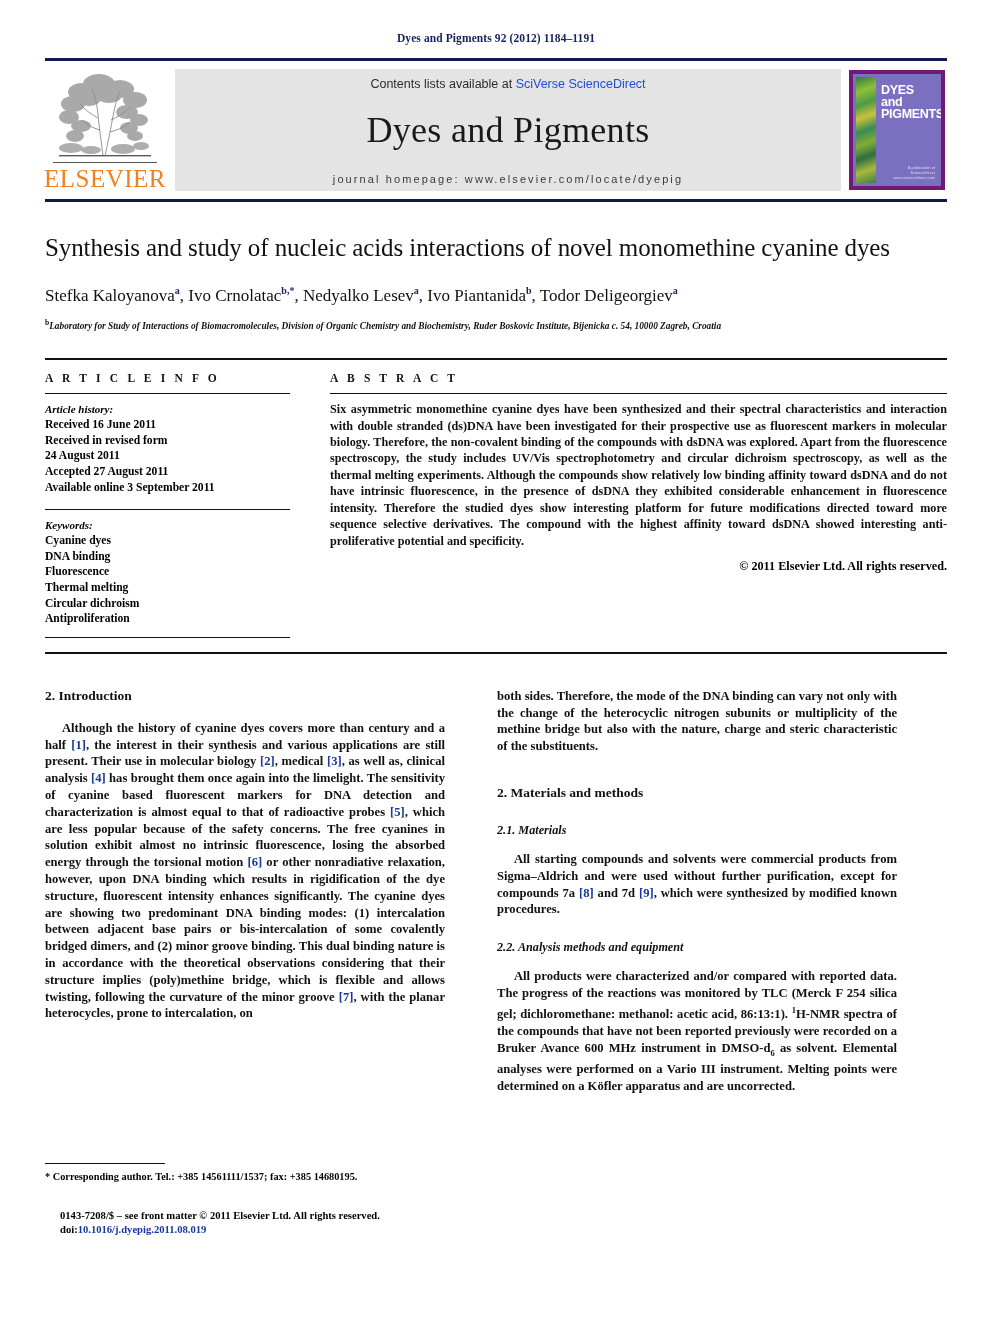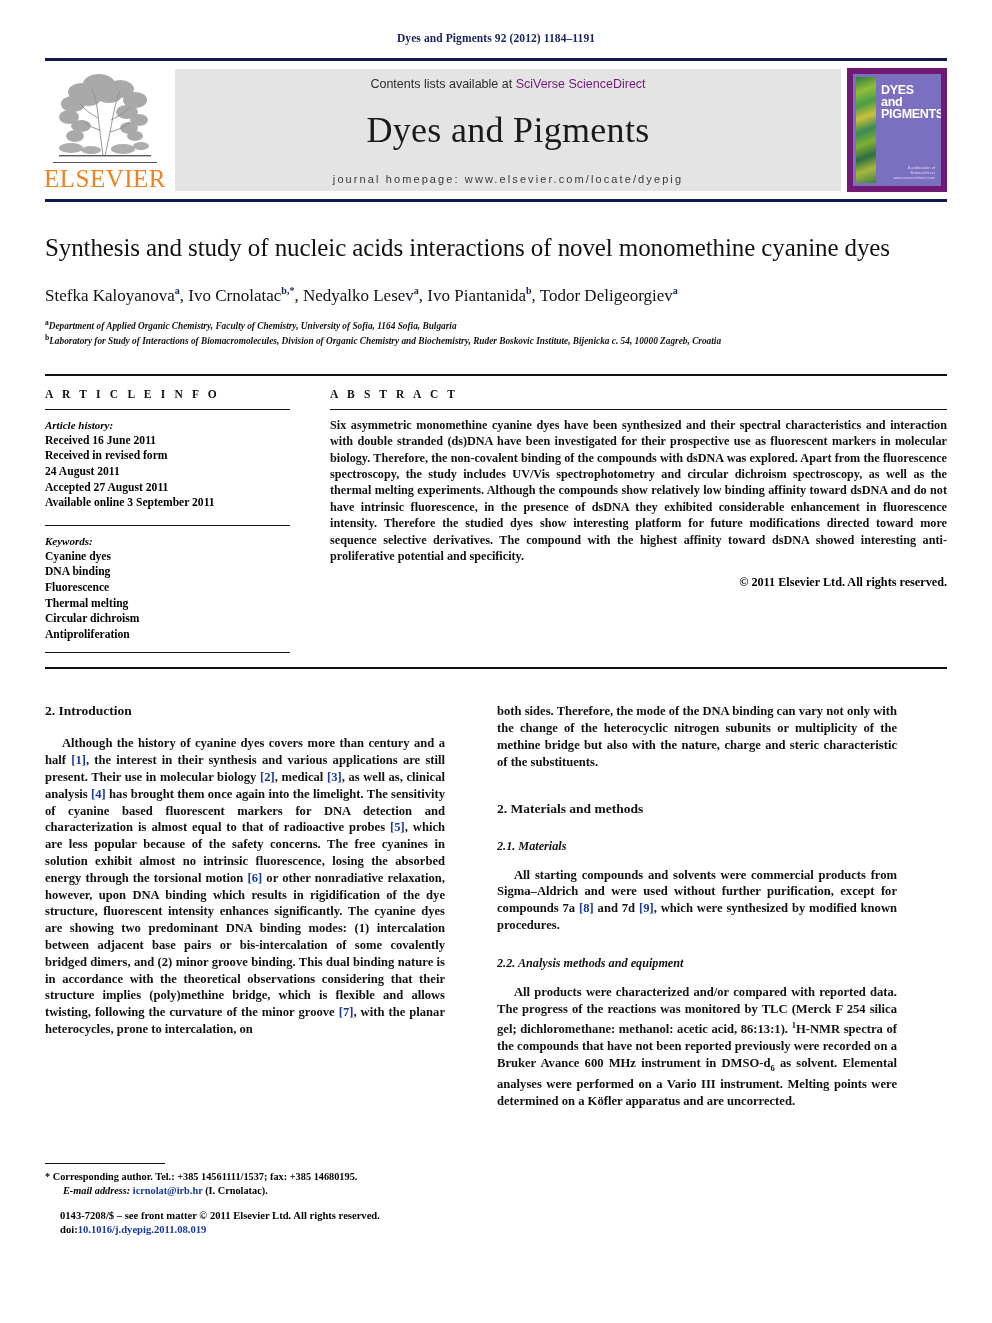--- a/index.html
+++ b/index.html
@@ -70,21 +70,21 @@
     flex-direction: column;
     justify-content: space-between;
     align-items: center;
     padding: 8px 0 4px 0;
   }
   .contents-line {
     font-family: "Liberation Sans", sans-serif;
     font-size: 12.5px;
     color: #2b2b2b;
   }
-  .contents-line .sd-link { color: #701a75; }
+  .contents-line .sd-link { color: #1d4ed8; }
   .journal-title {
     font-family: "Liberation Serif", serif;
     font-size: 36px;
     color: #1a1a1a;
     letter-spacing: 0.3px;
     margin-top: -4px;
   }
   .homepage-line {
     font-family: "Liberation Sans", sans-serif;
     font-size: 11px;
@@ -98,21 +98,21 @@
     width: 100px;
     display: flex;
     align-items: center;
     justify-content: center;
   }
   .cover-inner {
     width: 88px;
     height: 112px;
     background: #7b6fc0;
     position: relative;
-    border: 6px solid #701a75;
+    border: 4px solid #701a75;
     overflow: hidden;
   }
   .cover-strip {
     position: absolute;
     left: 3px; top: 3px; bottom: 3px;
     width: 20px;
     background:
       linear-gradient(160deg, #2f7a3a 0%, #8fbf3a 14%, #4a9b46 26%, #c9c13a 38%,
         #3b8a55 50%, #7fae35 62%, #2c6f40 74%, #a8b83c 86%, #3d7f46 100%);
   }
@@ -359,23 +359,20 @@
       </div>
     </div>
   </div>
 </div>
 
 <div class="title-block">
   <h1 class="paper-title">Synthesis and study of nucleic acids interactions of novel monomethine cyanine dyes</h1>
   <div class="authors">Stefka Kaloyanova<sup>a</sup>, Ivo Crnolatac<sup>b,*</sup>, Nedyalko Lesev<sup>a</sup>, Ivo Piantanida<sup>b</sup>, Todor Deligeorgiev<sup>a</sup></div>
   <div class="affils">
     <div class="affil">
-      <sup>a</sup><span>Department of Applied Organic Chemistry, Faculty of Chemistry, University of Sofia, 1164 Sofia, Bulgaria</span>
-    </div>
-    <div class="affil">
       <sup>b</sup><span>Laboratory for Study of Interactions of Biomacromolecules, Division of Organic Chemistry and Biochemistry, Ruder Boskovic Institute, Bijenicka c. 54, 10000 Zagreb, Croatia</span>
     </div>
   </div>
 </div>
 
 <div class="info-band">
 
   <div class="col-info">
     <div class="sec-head">A R T I C L E   I N F O</div>
     <div class="hrule"></div>
@@ -424,25 +421,20 @@
     <p class="para" id="ana-p">All products were characterized and/or compared with reported data. The progress of the reactions was monitored by TLC (Merck F 254 silica gel; dichloromethane: methanol: acetic acid, 86:13:1). <sup class="iso">1</sup>H-NMR spectra of the compounds that have not been reported previously were recorded on a Bruker Avance 600 MHz instrument in DMSO-d<sub class="iso">6</sub> as solvent. Elemental analyses were performed on a Vario III instrument. Melting points were determined on a Köfler apparatus and are uncorrected.</p>
   </div>
 </div>
 
 <div class="footnote-wrap">
   <div class="footnote-rule"></div>
   <div class="fn-line">
     <span>*</span>
     <span>Corresponding author. Tel.: +385 14561111/1537; fax: +385 14680195.</span>
   </div>
-  <div class="fn-line indent2">
-    <span class="fn-italic">E-mail address:</span>
-    <span class="mail">icrnolat@irb.hr</span>
-    <span>(I. Crnolatac).</span>
-  </div>
 </div>
 
 <div class="footer-wrap">
   <div class="footer-line">0143-7208/$ – see front matter © 2011 Elsevier Ltd. All rights reserved.</div>
   <div class="footer-line">
     <span>doi:</span><span class="doi">10.1016/j.dyepig.2011.08.019</span>
   </div>
 </div>
 
 </body></html>

